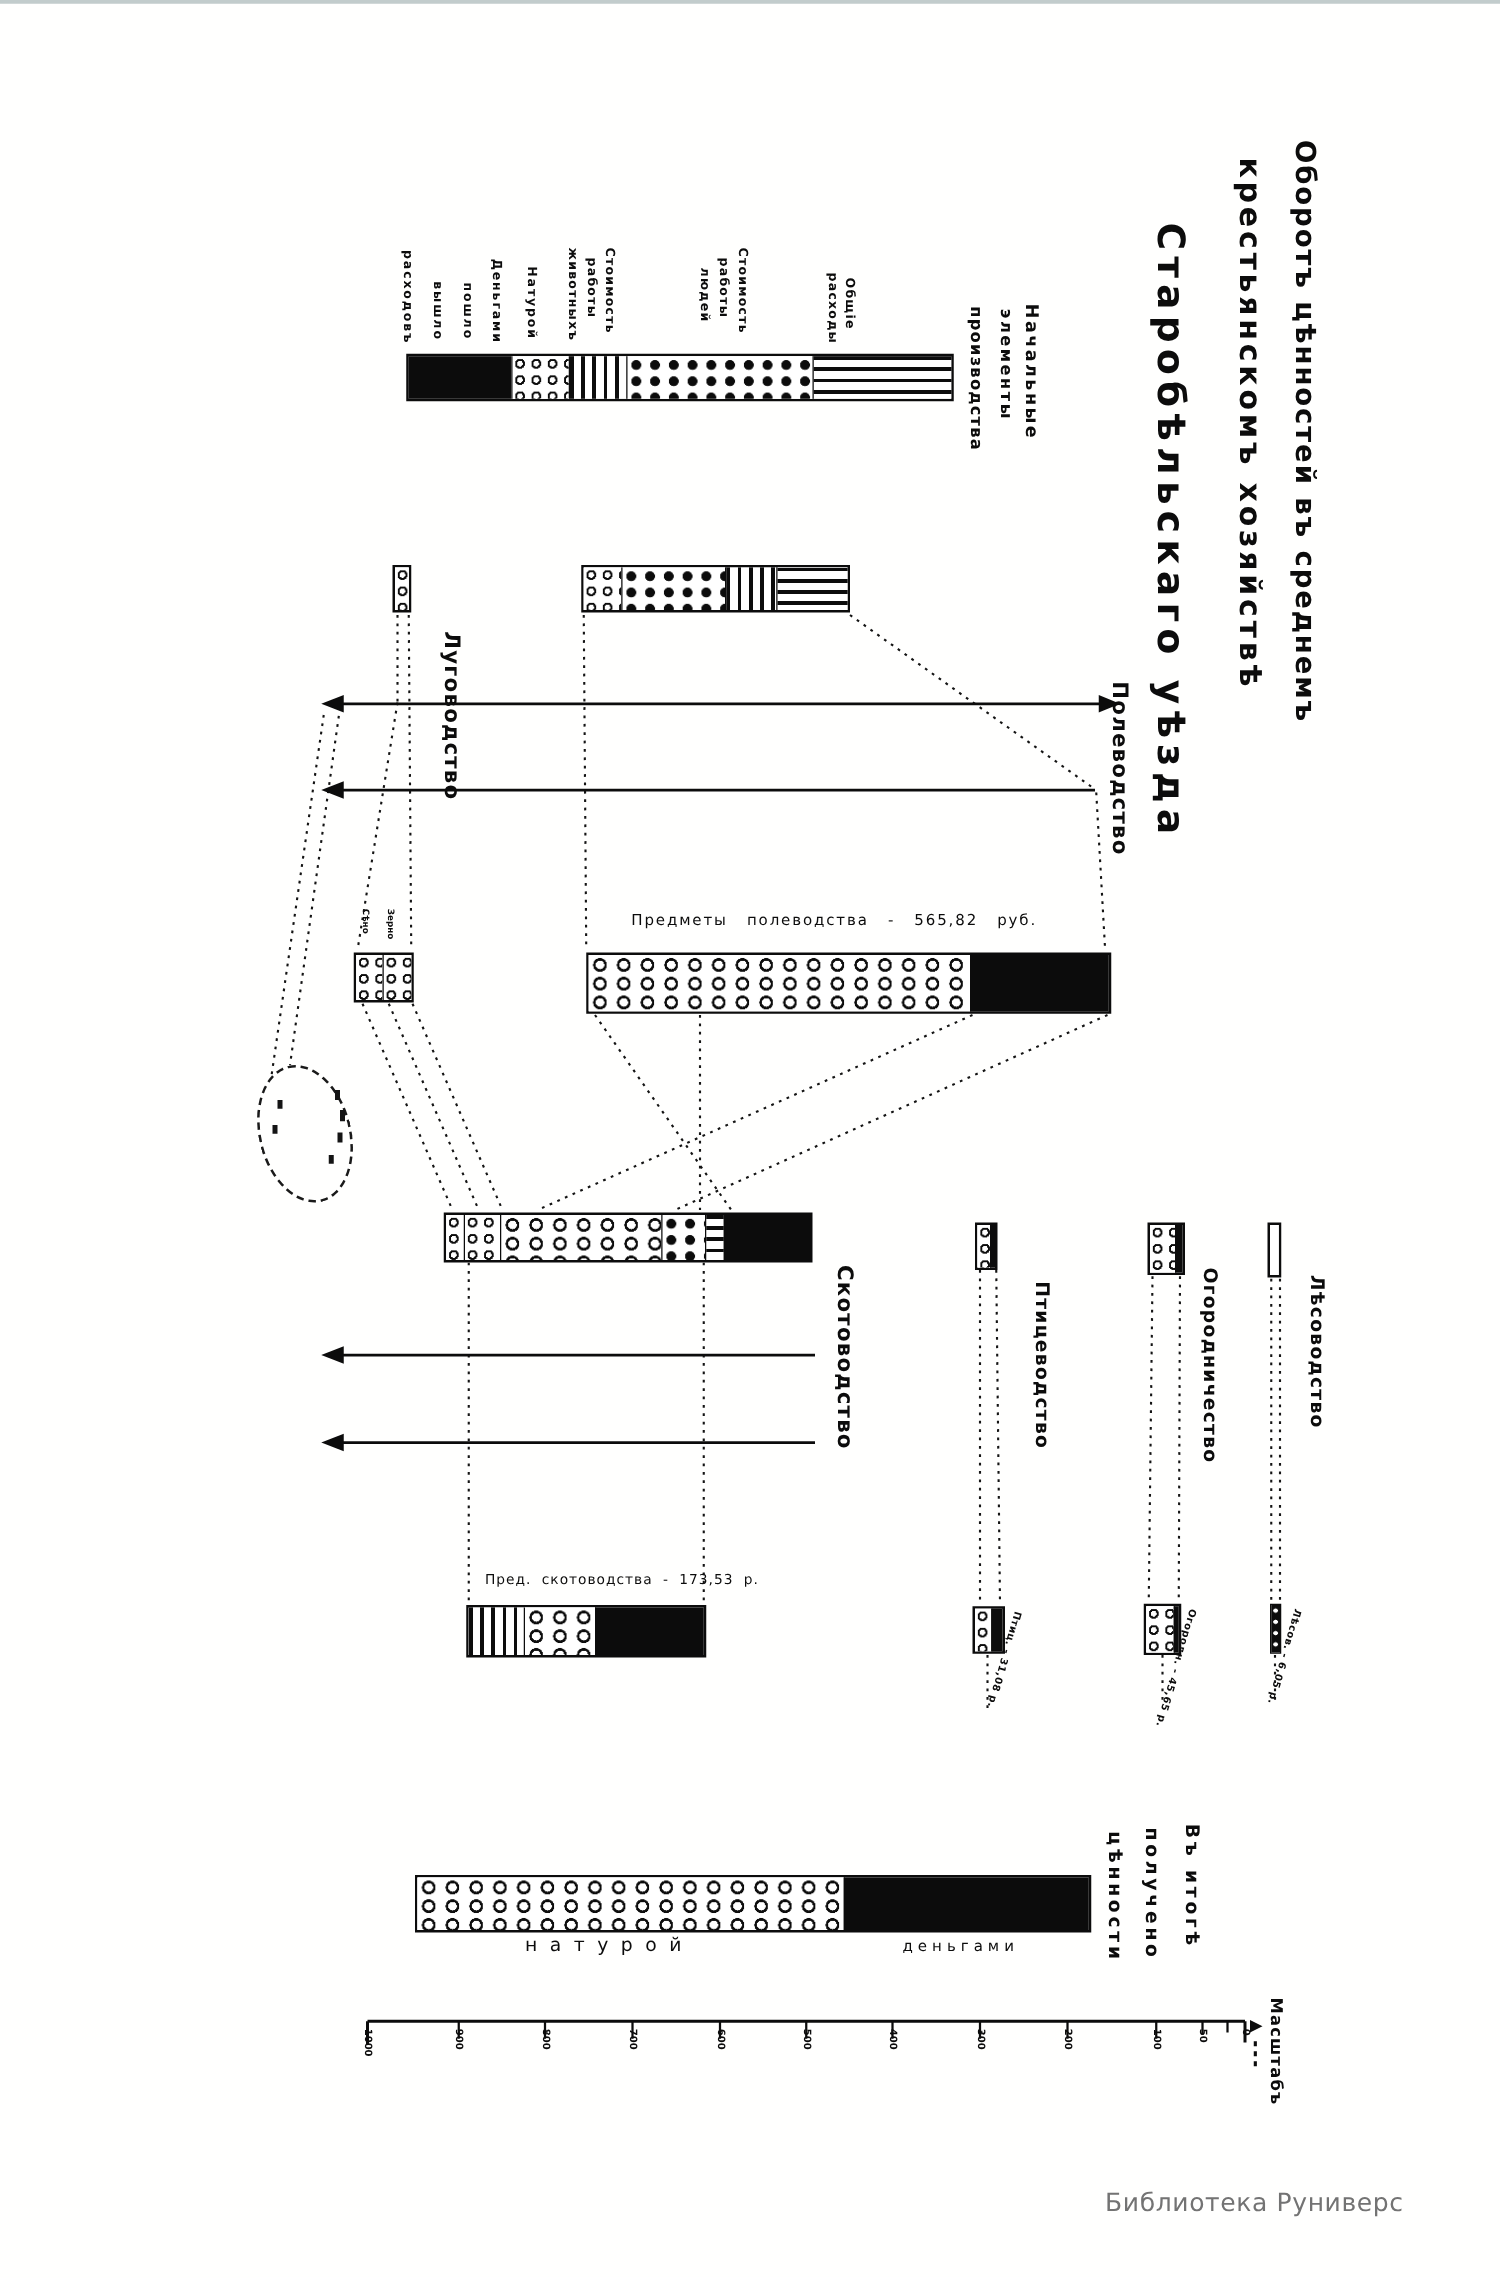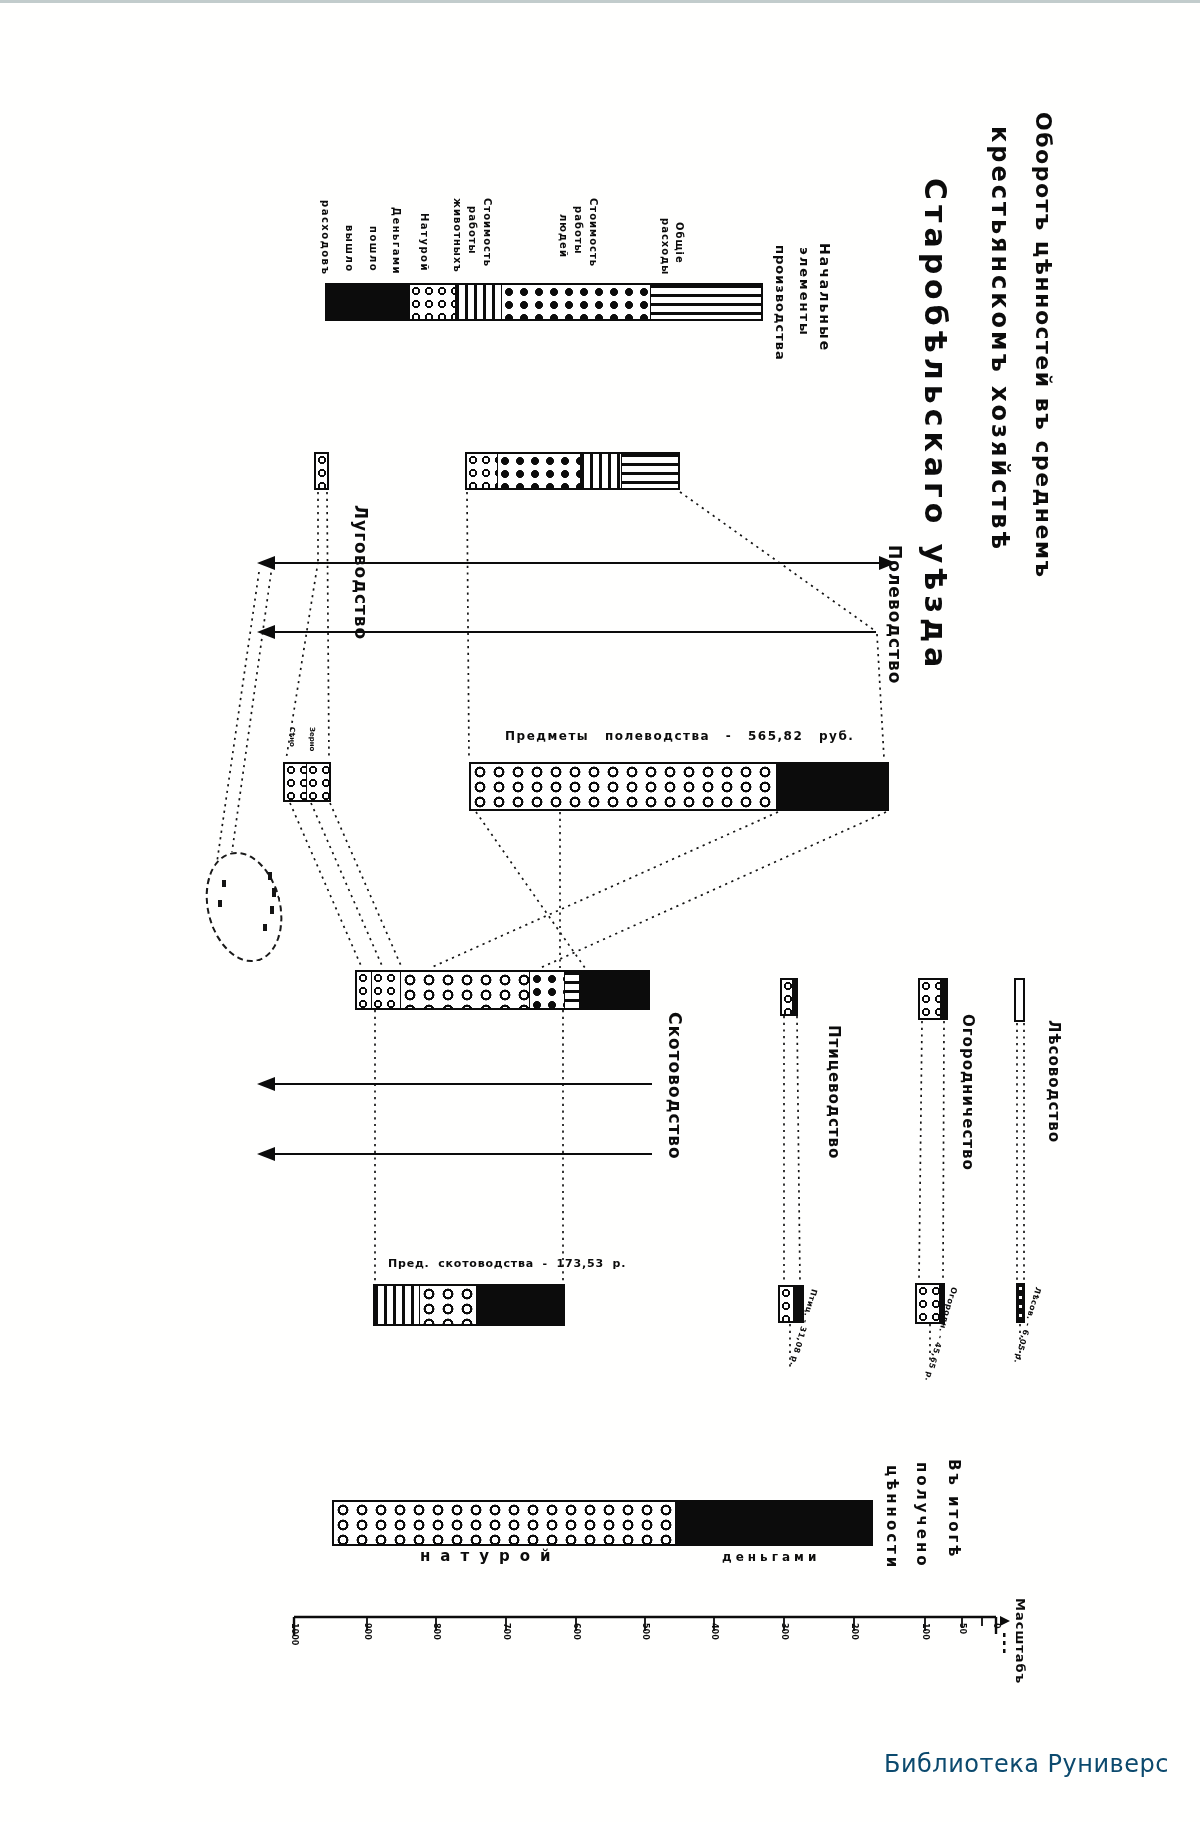--- a/index.html
+++ b/index.html
@@ -2,38 +2,38 @@
 <html><head>
 <meta charset="utf-8">
 <style>
   html,body{margin:0;padding:0;background:#ffffff}
   #page{position:relative;width:1200px;height:1822px;background:#fffffe;overflow:hidden;
         font-family:"DejaVu Sans",sans-serif;color:#0c0c0c}
   .scanline{position:absolute;left:0;top:0;width:100%;height:3px;background:#c2cccc}
   
   .vt{position:absolute;writing-mode:vertical-rl;text-orientation:sideways;white-space:nowrap;
       font-weight:700;line-height:1}
-  .ht{position:absolute;white-space:nowrap;font-weight:700;line-height:1}
+  .ht{position:absolute;white-space:nowrap;font-weight:400;line-height:1}
   .diag{position:absolute;writing-mode:vertical-rl;text-orientation:sideways;white-space:nowrap;
         font-weight:700;font-size:8px;letter-spacing:.5px;transform:rotate(16deg);transform-origin:top left}
   .bar{position:absolute;display:flex;border:2px solid #0c0c0c;box-sizing:border-box;background:#fff;z-index:3}
   .seg{height:100%}
   .seg+.seg{border-left:1.6px solid #0c0c0c}
   .p-blk{background:#0c0c0c}
   .p-circ{background-color:#fff;background-image:radial-gradient(circle at 9px 8px,#fff 3.4px,#0c0c0c 3.5px 5.4px,#fff 5.6px);background-size:19px 15px}
   .p-dots{background-color:#fff;background-image:radial-gradient(circle at 7px 7px,#0c0c0c 3.7px,#fff 4.2px);background-size:15px 13px}
   .p-smc{background-color:#fff;background-image:radial-gradient(circle at 6px 6px,#fff 2.2px,#0c0c0c 2.3px 3.9px,#fff 4.1px);background-size:13px 13px}
   .p-vst{background:repeating-linear-gradient(90deg,#0c0c0c 0 3px,#fff 3px 9px)}
   .p-hst{background:repeating-linear-gradient(180deg,#0c0c0c 0 3px,#fff 3px 9px)}
   .p-wdots{background-color:#0c0c0c;background-image:radial-gradient(circle at 3.5px 4.5px,#fff 1.6px,rgba(0,0,0,0) 2px);background-size:7px 9px}
   #overlay{position:absolute;left:0;top:0;z-index:2}
   .ellipse{position:absolute;left:207px;top:851px;width:70px;height:108px;border:2.2px dashed #1a1a1a;
            border-radius:50%;transform:rotate(-14deg);z-index:2}
   .scrib{position:absolute;background:#141414;z-index:2}
-  .watermark{position:absolute;left:884px;top:1750px;font-size:24px;color:#0c4a6e;letter-spacing:.5px}
+  .watermark{position:absolute;left:884px;top:1750px;font-size:20px;color:#737373;letter-spacing:.5px}
   .ticklabel{font-weight:700;font-size:8px}
 </style>
 </head>
 <body>
 
 <div id="page">
   <div class="scanline"></div>
 
   <svg id="overlay" width="1200" height="1822">
     <g stroke="#141414" stroke-width="1.7" stroke-dasharray="2.2 4.5" fill="none">

